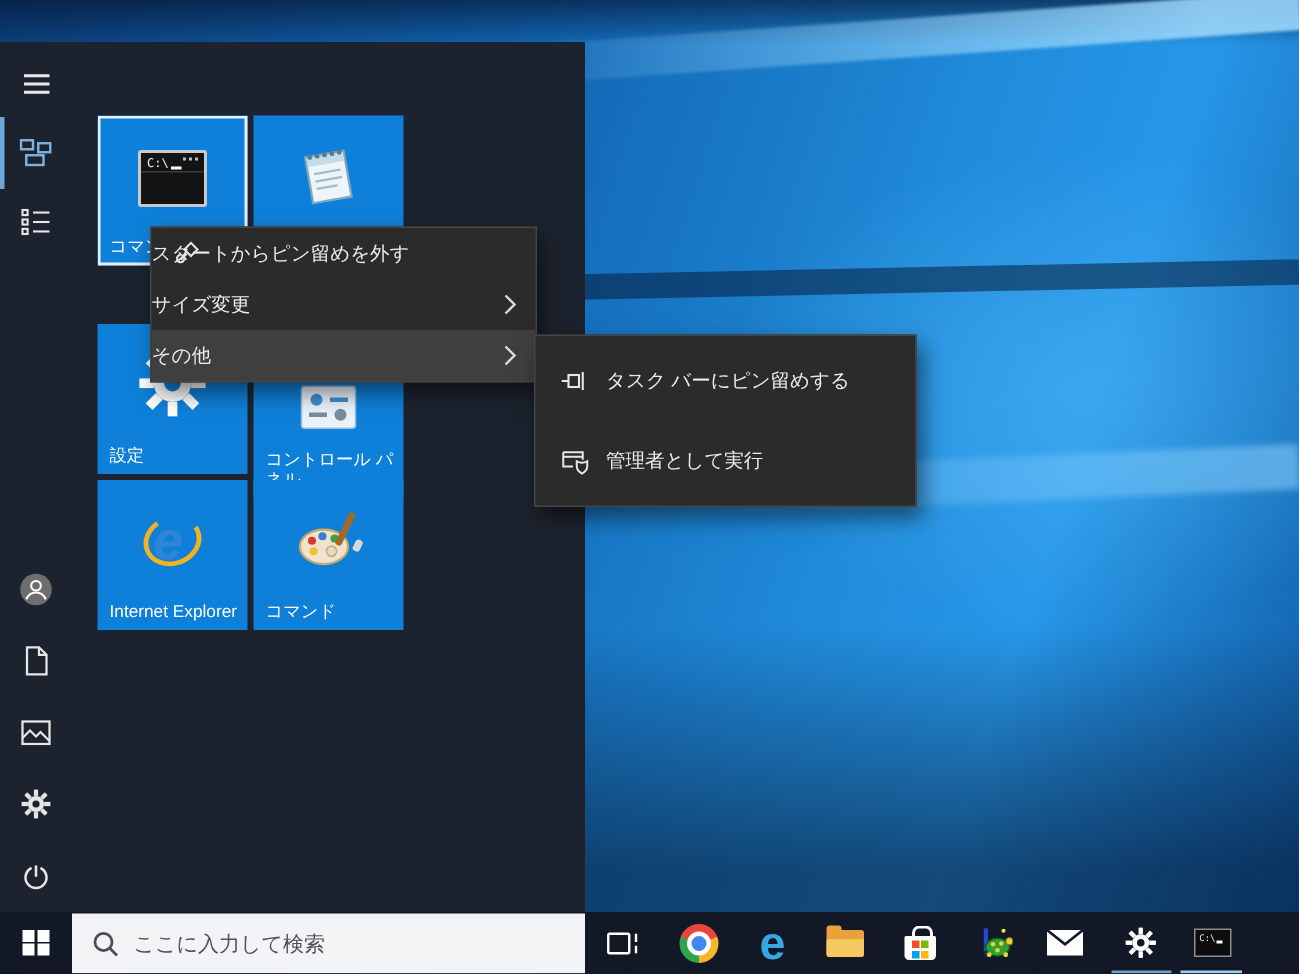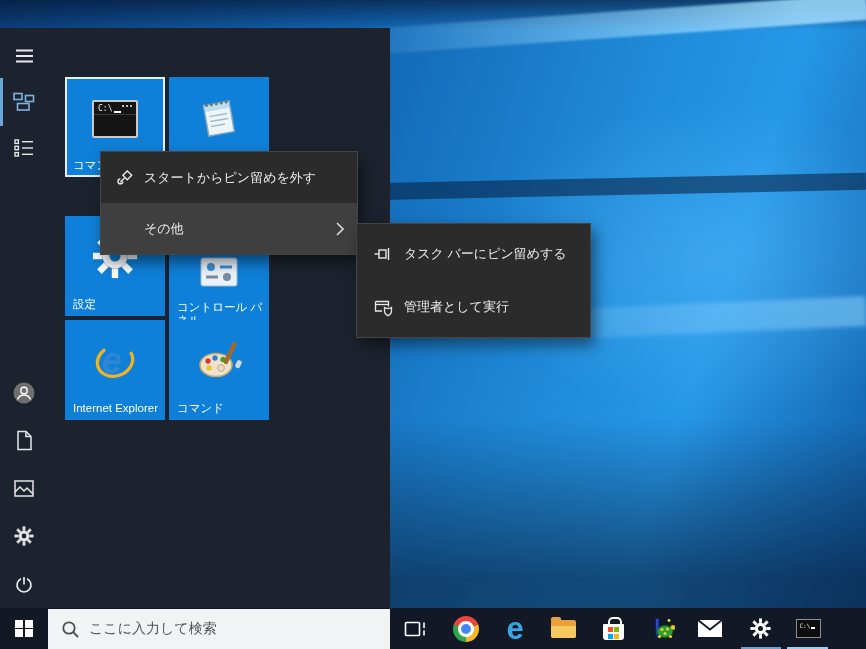--- a/index.html
+++ b/index.html
@@ -35,37 +35,37 @@
   .cmd-win .t{position:absolute;top:2px;left:4px}
   .cmd-win .cur{position:absolute;top:9px;left:20px;width:7px;height:2px;background:#fff}
   .cmd-win .dots{position:absolute;top:3px;right:4px;width:2px;height:2px;background:#bbb;box-shadow:-4px 0 #bbb,-8px 0 #bbb}
   .cmd-mini{position:relative;width:25px;height:19px;background:#0d0d0d;border:1px solid #8a8f98;
     font-family:"DejaVu Sans Mono",monospace;font-size:6px;color:#eee;padding:2px 0 0 3px;display:flex}
   .cmd-mini .cur{width:4px;height:1.5px;background:#fff;margin:5px 0 0 1px}
   
   .menu{position:absolute;background:#2b2b2b;border:1px solid #454545;box-shadow:4px 7px 14px rgba(0,0,0,.5);
     display:flex;flex-direction:column;color:#ececec;font-size:13px}
   .context-menu{left:100px;top:151px;width:258px;height:104px;z-index:10}
-  .sub-menu{left:356px;top:223px;width:235px;height:115px;z-index:11;padding:4px 0}
+  .sub-menu{left:356px;top:223px;width:255px;height:115px;z-index:11;padding:4px 0}
   .menu-item{position:relative;flex:1;display:flex;align-items:center}
   .menu-item.hl{background:#3f3f3f}
   .mi-icon{position:absolute;left:14px;width:20px;display:flex;justify-content:center}
-  .context-menu .mi-label{padding-left:43px}
+  .context-menu .mi-label{}
   .sub-menu .mi-icon{left:16px}
   .sub-menu .mi-label{padding-left:47px}
   .mi-chevron{position:absolute;right:13px;display:flex}
   
   .taskbar{position:absolute;left:0;top:608px;width:866px;height:41px;background:#121826;z-index:20}
   .tb-btn{position:absolute;top:0;width:40px;height:41px;display:flex;align-items:center;justify-content:center}
   .start-btn{left:0;width:48px}
   .win-logo{display:grid;grid-template-columns:8px 8px;grid-template-rows:8px 8px;gap:1.5px}
   .win-logo span{background:#fff}
   .search{position:absolute;left:48px;top:1px;width:342px;height:40px;background:#f2f3f4;display:flex;align-items:center;padding-left:13px}
   .search input{border:none;outline:none;background:transparent;font-size:14px;color:#2b2b2b;margin-left:9px;width:270px;
-    font-family:Liberation Mono, monospace}
+    font-family:Liberation Sans, sans-serif}
   .search input::placeholder{color:#4e5256;opacity:1}
   .edge-e{font-size:31px;font-weight:bold;color:#35a7e3;line-height:31px}
   .folder{position:relative;width:25px;height:18px}
   .folder .back{position:absolute;inset:0;background:#e9a23b;border-radius:2px}
   .folder .back::before{content:"";position:absolute;top:-3px;left:0;width:10px;height:4px;background:#e9a23b;border-radius:2px 2px 0 0}
   .folder .front{position:absolute;left:0;right:0;bottom:0;height:12px;background:#f6c860;border-radius:1px 1px 2px 2px}
   .bag{position:relative;width:21px;height:16px;background:#fff;border-radius:1px 1px 3px 3px;margin-top:7px}
   .bag::before{content:"";position:absolute;top:-7px;left:5px;width:10px;height:9px;border:2px solid #fff;border-bottom:none;border-radius:5px 5px 0 0}
   .bag .sq{position:absolute;width:5px;height:5px}
   .bag .s1{left:5px;top:3px;background:#f25022}.bag .s2{left:11.5px;top:3px;background:#7fba00}
@@ -250,20 +250,28 @@
     <div class="menu-item">
       <span class="mi-icon">
         <svg width="20" height="20" viewBox="0 0 20 20" fill="none" stroke="#e8e8e8" stroke-width="1.4">
           <rect x="9.2" y="4.2" width="6.2" height="6.2" transform="rotate(45 12.3 7.3)"></rect>
           <line x1="9.5" y1="10.1" x2="5.4" y2="14.2"></line>
           <path d="M5.4 11 a2.4 2.4 0 1 0 2.4 2.4"></path>
         </svg>
       </span>
       <span class="mi-label">スタートからピン留めを外す</span>
     </div>
+    <div class="menu-item">
+      <span class="mi-label">サイズ変更</span>
+      <span class="mi-chevron">
+        <svg width="8" height="14" viewBox="0 0 8 14">
+            <path d="M1 1 l6 6 -6 6" stroke="#d8d8d8" stroke-width="1.6" fill="none"></path>
+          </svg>
+      </span>
+    </div>
     <div class="menu-item hl">
       <span class="mi-label">その他</span>
       <span class="mi-chevron">
         <svg width="8" height="14" viewBox="0 0 8 14">
             <path d="M1 1 l6 6 -6 6" stroke="#d8d8d8" stroke-width="1.6" fill="none"></path>
           </svg>
       </span>
     </div>
   </div>
 

